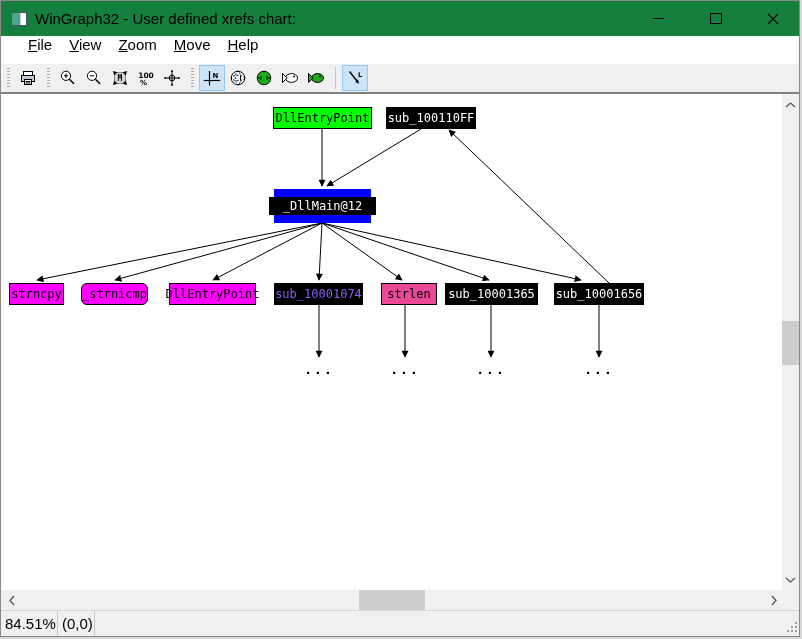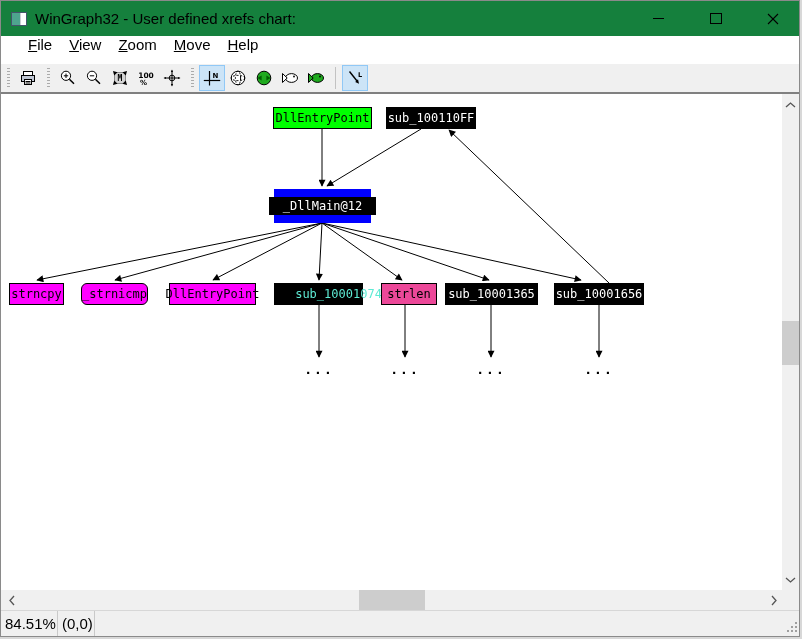--- a/index.html
+++ b/index.html
@@ -241,21 +241,21 @@
         <div class="gnode" style="left: 8px; top: 182px; width: 55px; height: 22px; background: rgb(255, 0, 255);">
           <div class="gnode-label" style="color: rgb(0, 0, 0);">strncpy</div>
         </div>
         <div class="gnode" style="left: 80px; top: 182px; width: 67px; height: 22px; background: rgb(255, 0, 255); border-radius: 6px;">
           <div class="gnode-label" style="color: rgb(0, 0, 0);">_strnicmp</div>
         </div>
         <div class="gnode" style="left: 168px; top: 182px; width: 87px; height: 22px; background: rgb(255, 0, 255);">
           <div class="gnode-label" style="color: rgb(0, 0, 0);">DllEntryPoint</div>
         </div>
         <div class="gnode" style="left: 273px; top: 182px; width: 89px; height: 22px; background: rgb(0, 0, 0);">
-          <div class="gnode-label" style="color: #5eead4; padding-left: 40px;">sub_10001074</div>
+          <div class="gnode-label" style="color: #8b5cf6;">sub_10001074</div>
         </div>
         <div class="gnode" style="left: 380px; top: 182px; width: 56px; height: 22px; background: #ec4899;">
           <div class="gnode-label" style="color: rgb(0, 0, 0);">strlen</div>
         </div>
         <div class="gnode" style="left: 444px; top: 182px; width: 93px; height: 22px; background: rgb(0, 0, 0);">
           <div class="gnode-label" style="color: rgb(255, 255, 255);">sub_10001365</div>
         </div>
         <div class="gnode" style="left: 553px; top: 182px; width: 90px; height: 22px; background: rgb(0, 0, 0);">
           <div class="gnode-label" style="color: rgb(255, 255, 255);">sub_10001656</div>
         </div>

